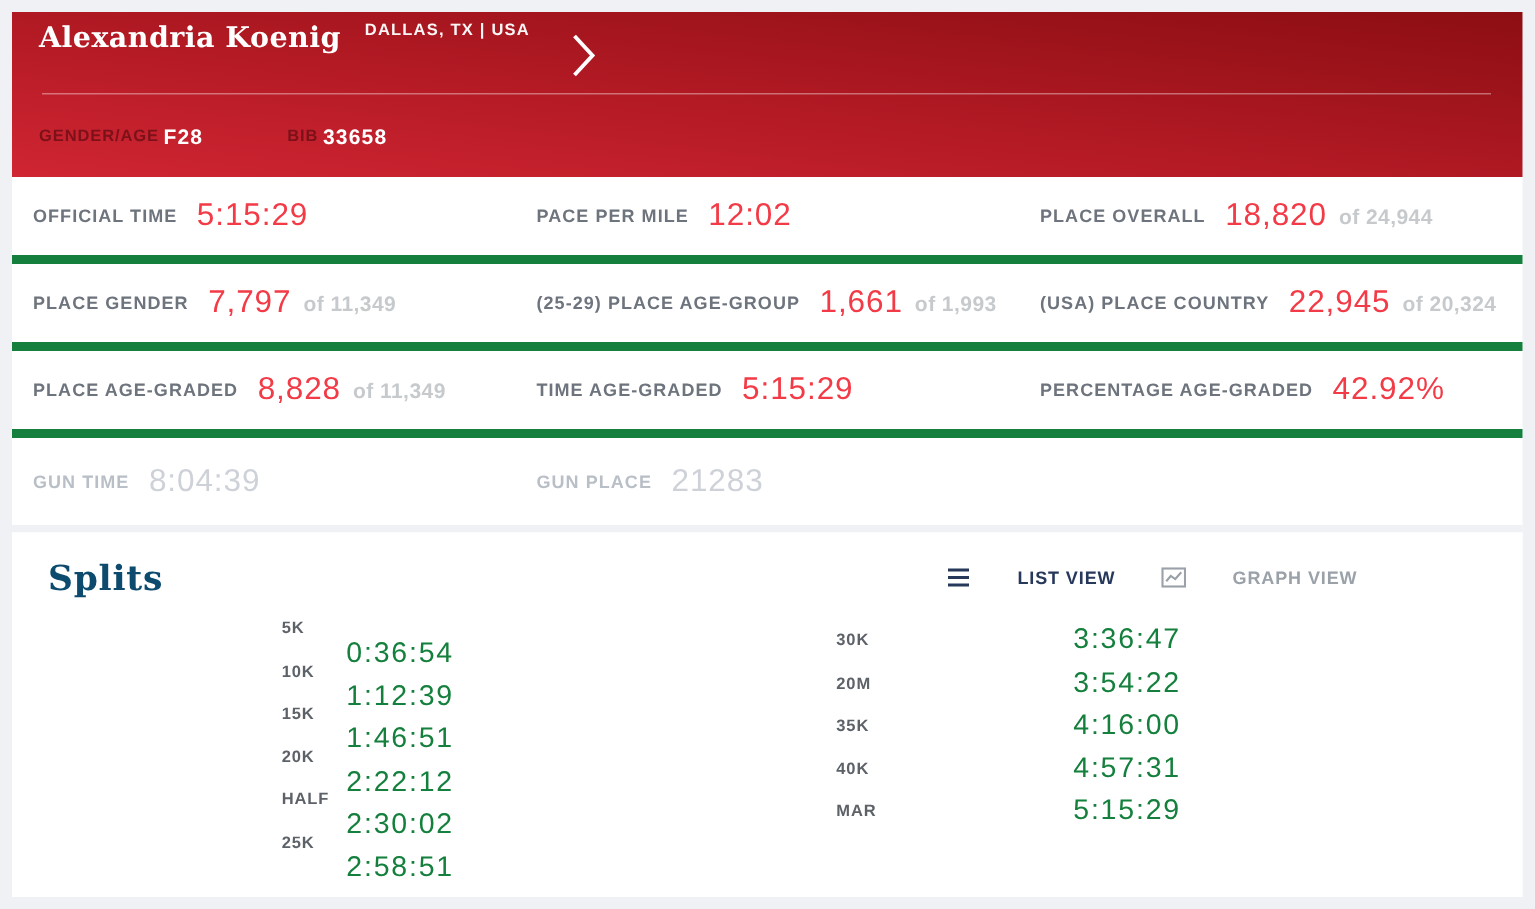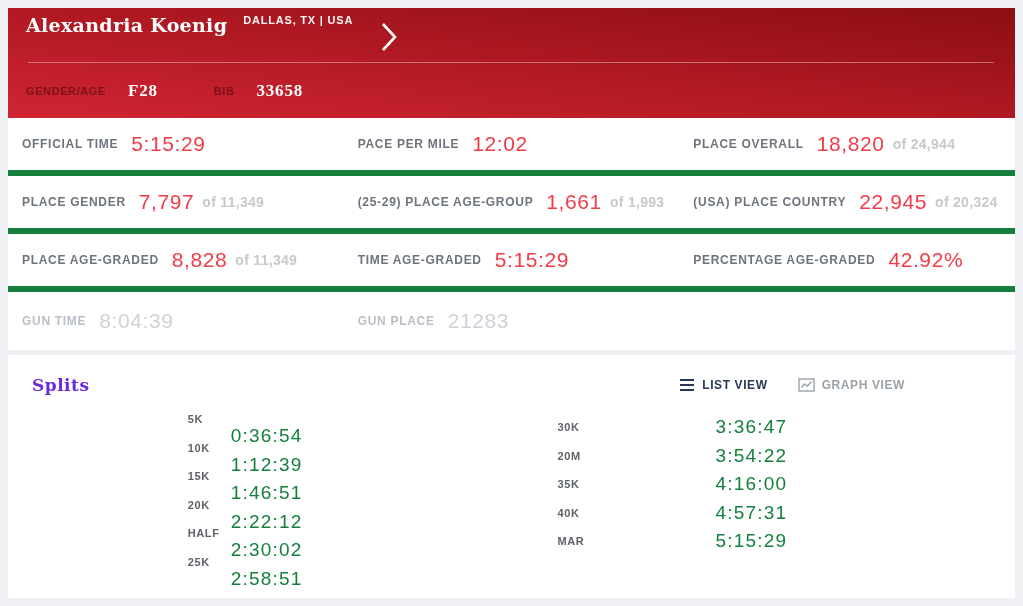--- a/index.html
+++ b/index.html
@@ -41,22 +41,22 @@
     height:1px; background:rgba(255,255,255,0.38);
     margin:0 21px 0 20px;
   }
   .bib-row {
     height:55px; display:flex; align-items:center; padding:0 20px 0 18px;
   }
   .bib-row .mini-label {
     font-size:11px; font-weight:bold; letter-spacing:0.6px; color:#7c1119;
   }
   .bib-row .mini-value {
-    font-family:Liberation Serif, serif; font-weight:bold;
-    font-size:17px; letter-spacing:0.8px; color:#ffffff; margin-left:22px;
+    font-family:Liberation Sans, sans-serif; font-weight:bold;
+    font-size:14px; letter-spacing:0.8px; color:#ffffff; margin-left:3px;
   }
   .bib-group { margin-left:28px; display:flex; align-items:center;padding-left:28px; }
 
   
   .stats-row {
     display:grid; grid-template-columns:1fr 1fr 1fr;
     height:58px; flex:none;
     border-bottom:6px solid #15803d;
     align-items:center;
   }
@@ -76,27 +76,27 @@
 
   .section-gap { height:5px; flex:none; background:#eff1f5; }
 
   
   .splits-section { flex:1; background:#fff; padding-top:12px; }
   .splits-header {
     display:flex; align-items:center; padding:0 110px 0 24px; height:36px;
   }
   .splits-title {
     font-family:"DejaVu Serif", serif; font-weight:bold;
-    font-size:17px; color:#6d28d9; letter-spacing:0.5px;
+    font-size:23px; color:#0c4a6e; letter-spacing:0.5px;
   }
   .view-toggles { margin-left:auto; display:flex; align-items:center; }
   .view-btn {
     display:flex; align-items:center; background:none; border:none;
     cursor:pointer; font-family:"Liberation Sans", sans-serif;
-    font-size:12px; font-weight:bold; letter-spacing:0.6px;
+    font-size:12px; font-weight:bold; letter-spacing:0.6px;gap:24px;
   }
   .view-btn.active { color:#27395a; }
   .view-btn.inactive { color:#9aa1a9; margin-left:30px; }
   .hamburger { display:inline-flex; flex-direction:column; margin-right:8px; }
   .hamburger span { width:14px; height:2px; background:#27395a; margin:1.5px 0; }
   .graph-icon { margin-right:7px; display:inline-flex; }
 
   .splits-list { display:flex; padding-top:10px; }
   .splits-col { width:50%; }
   .split-row { display:flex; align-items:center; height:28.5px; }

